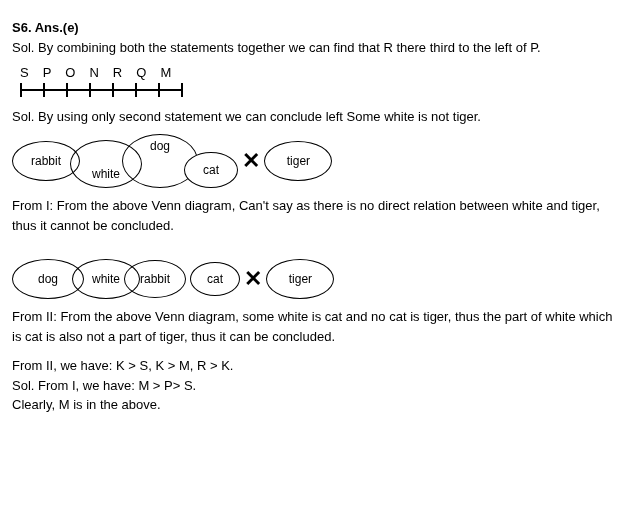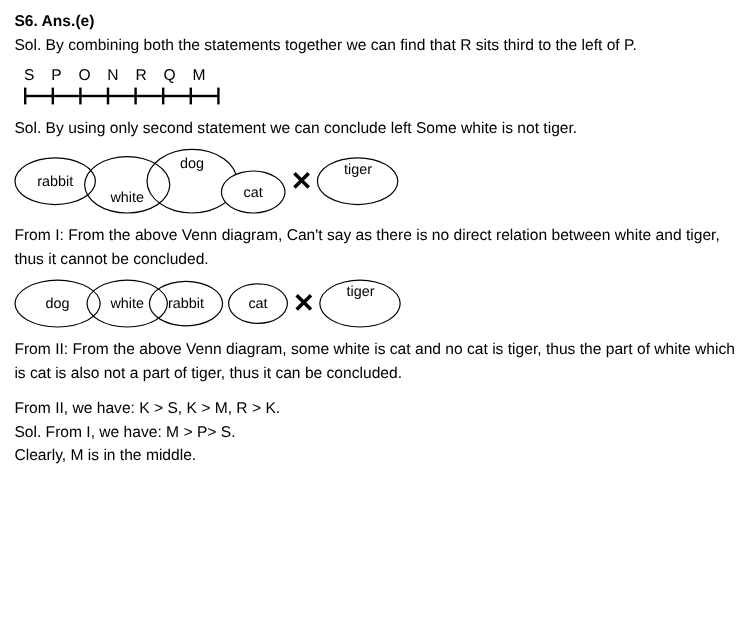--- a/index.html
+++ b/index.html
@@ -7,21 +7,21 @@
       width: 629px;
       min-height: 521px;
       background: #fff;
       font-family: Arial, sans-serif;
       font-size: 13px;
       color: #000;
       padding: 8px 12px;
       line-height: 1.5;
     }
     .section { margin-bottom: 10px; }
-    .bold { font-weight: bold; }
+    .bold { font-weight: bold; margin-top: 10px; }
     .number-line-container {
       margin: 6px 0 8px 8px;
       display: flex;
       align-items: center;
     }
     .diagram1 {
       display: flex;
       align-items: center;
       margin: 8px 0;
     }
@@ -36,20 +36,21 @@
       justify-content: center;
       font-size: 12px;
       margin-right: -10px;
     }
     .tiger-oval {
       width: 68px;
       height: 40px;
       border: 1.5px solid #000;
       border-radius: 50%;
       display: flex;
+      align-items: center;
       justify-content: center;
       font-size: 12px;
     }
     
     .d2-dog {
       width: 72px;
       height: 40px;
       border: 1.5px solid #000;
       border-radius: 50%;
       display: flex;
@@ -57,21 +58,21 @@
       justify-content: center;
       font-size: 12px;
       margin-right: -12px;
     }
   </style>
 </head>
 <body>
 
 <div class="section">
   <div class="bold">S6. Ans.(e)</div>
-  <div>Sol. By combining both the statements together we can find that R sits third to the left of P.</div>
+  <div>Sol. By combining both the statements together we can find that R there third to the left of P.</div>
 
   <div class="number-line-container">
     <div style="display:flex;flex-direction:column;align-items:flex-start;">
       <div style="display:flex;gap:14px;margin-bottom:0px;">
         <span>S</span>
         <span>P</span>
         <span>O</span>
         <span>N</span>
         <span>R</span>
         <span>Q</span>
@@ -114,21 +115,21 @@
       </div>
     </div>
 
     <div style="font-size:22px;font-weight:bold;margin:0 4px;line-height:1;">✕</div>
 
     <div class="tiger-oval">
       <span>tiger</span>
     </div>
   </div>
 
-  <div style="margin-bottom:8px;">From I: From the above Venn diagram, Can't say as there is no direct relation between white and tiger, thus it cannot be concluded.</div>
+  <div style="margin-bottom:24px;">From I: From the above Venn diagram, Can't say as there is no direct relation between white and tiger, thus it cannot be concluded.</div>
 
   <div class="diagram1">
 
     <div class="d2-dog">
       <span>dog</span>
     </div>
 
     <div style="position:relative;display:inline-flex;align-items:center;">
       <div style="width:68px;height:40px;border:1.5px solid #000;border-radius:50%;display:flex;align-items:center;justify-content:center;font-size:12px;z-index:0;position:relative;">
         <span>white</span>
@@ -148,14 +149,14 @@
       <span>tiger</span>
     </div>
   </div>
 
   <div>From II: From the above Venn diagram, some white is cat and no cat is tiger, thus the part of white which is cat is also not a part of tiger, thus it can be concluded.</div>
 </div>
 
 <div class="section">
   <div>From II, we have: K &gt; S, K &gt; M, R &gt; K.</div>
   <div>Sol. From I, we have: M &gt; P&gt; S.</div>
-  <div>Clearly, M is in the middle.</div>
+  <div>Clearly, M is in the above.</div>
 </div>
 
 </body></html>

